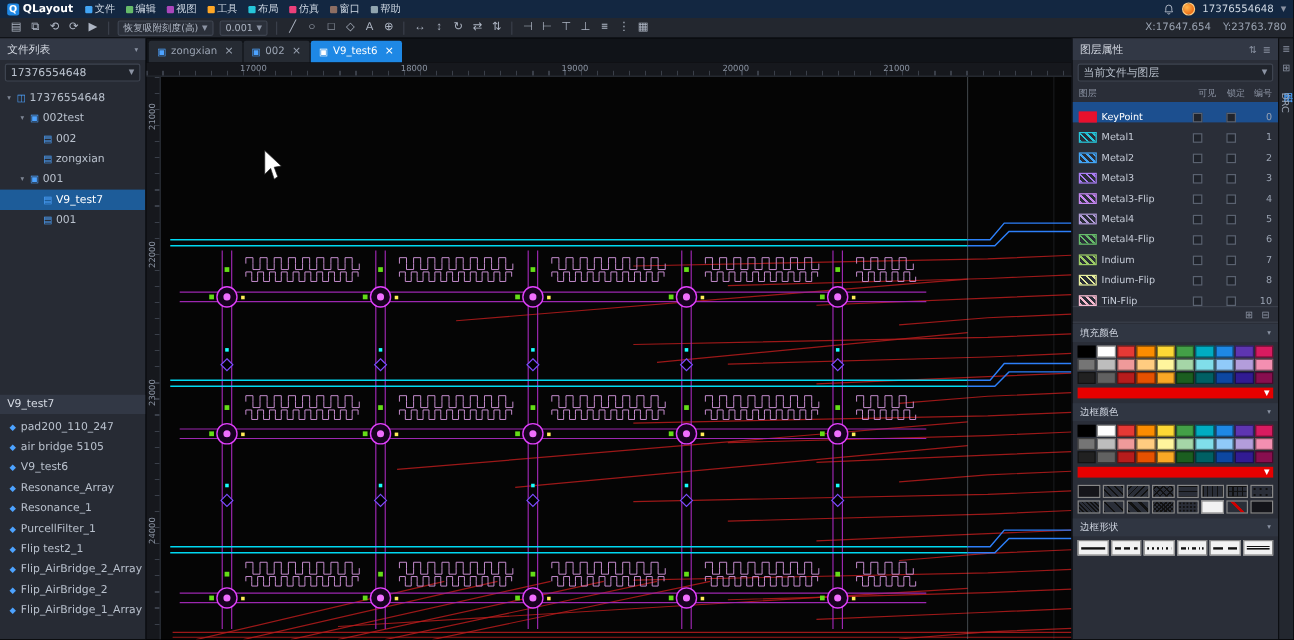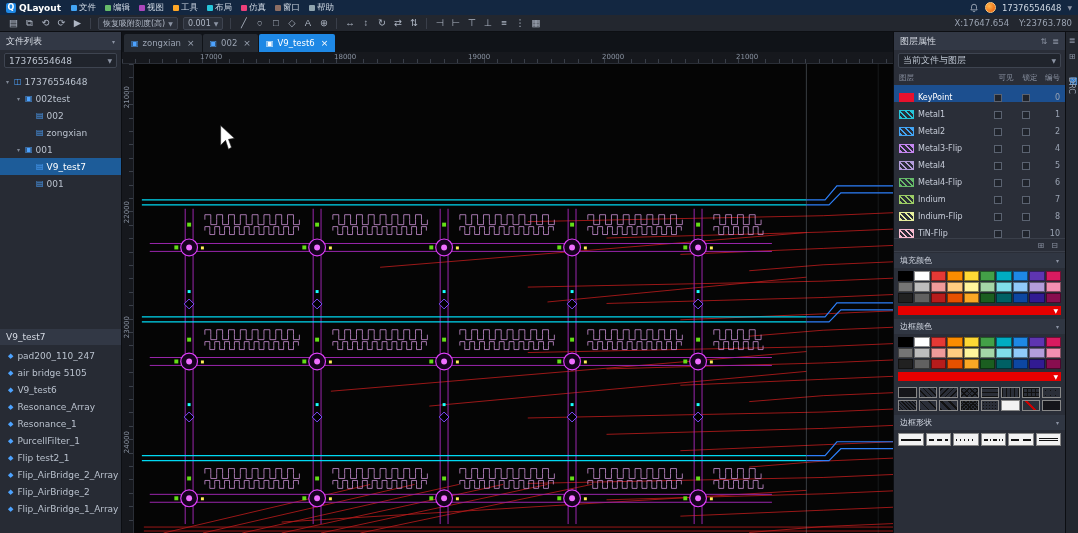--- a/index.html
+++ b/index.html
@@ -562,20 +562,31 @@
             <span class="lname">Metal2</span>
             <span class="cbwrap">
               <span class="cb"></span>
             </span>
             <span class="cbwrap">
               <span class="cb"></span>
             </span>
             <span class="lnum">2</span>
           </div>
           <div class="layer-row">
+            <span class="swatch" style="border: 1px solid rgb(171, 126, 246); background: repeating-linear-gradient(45deg, rgb(171, 126, 246) 0px, rgb(171, 126, 246) 1.5px, rgba(0, 0, 0, 0) 1.5px, rgba(0, 0, 0, 0) 4px);"></span>
+            <span class="lname">Metal3</span>
+            <span class="cbwrap">
+              <span class="cb"></span>
+            </span>
+            <span class="cbwrap">
+              <span class="cb"></span>
+            </span>
+            <span class="lnum">3</span>
+          </div>
+          <div class="layer-row">
             <span class="swatch" style="border: 1px solid rgb(197, 134, 240); background: repeating-linear-gradient(45deg, rgb(197, 134, 240) 0px, rgb(197, 134, 240) 1.5px, rgba(0, 0, 0, 0) 1.5px, rgba(0, 0, 0, 0) 4px);"></span>
             <span class="lname">Metal3-Flip</span>
             <span class="cbwrap">
               <span class="cb"></span>
             </span>
             <span class="cbwrap">
               <span class="cb"></span>
             </span>
             <span class="lnum">4</span>
           </div>

